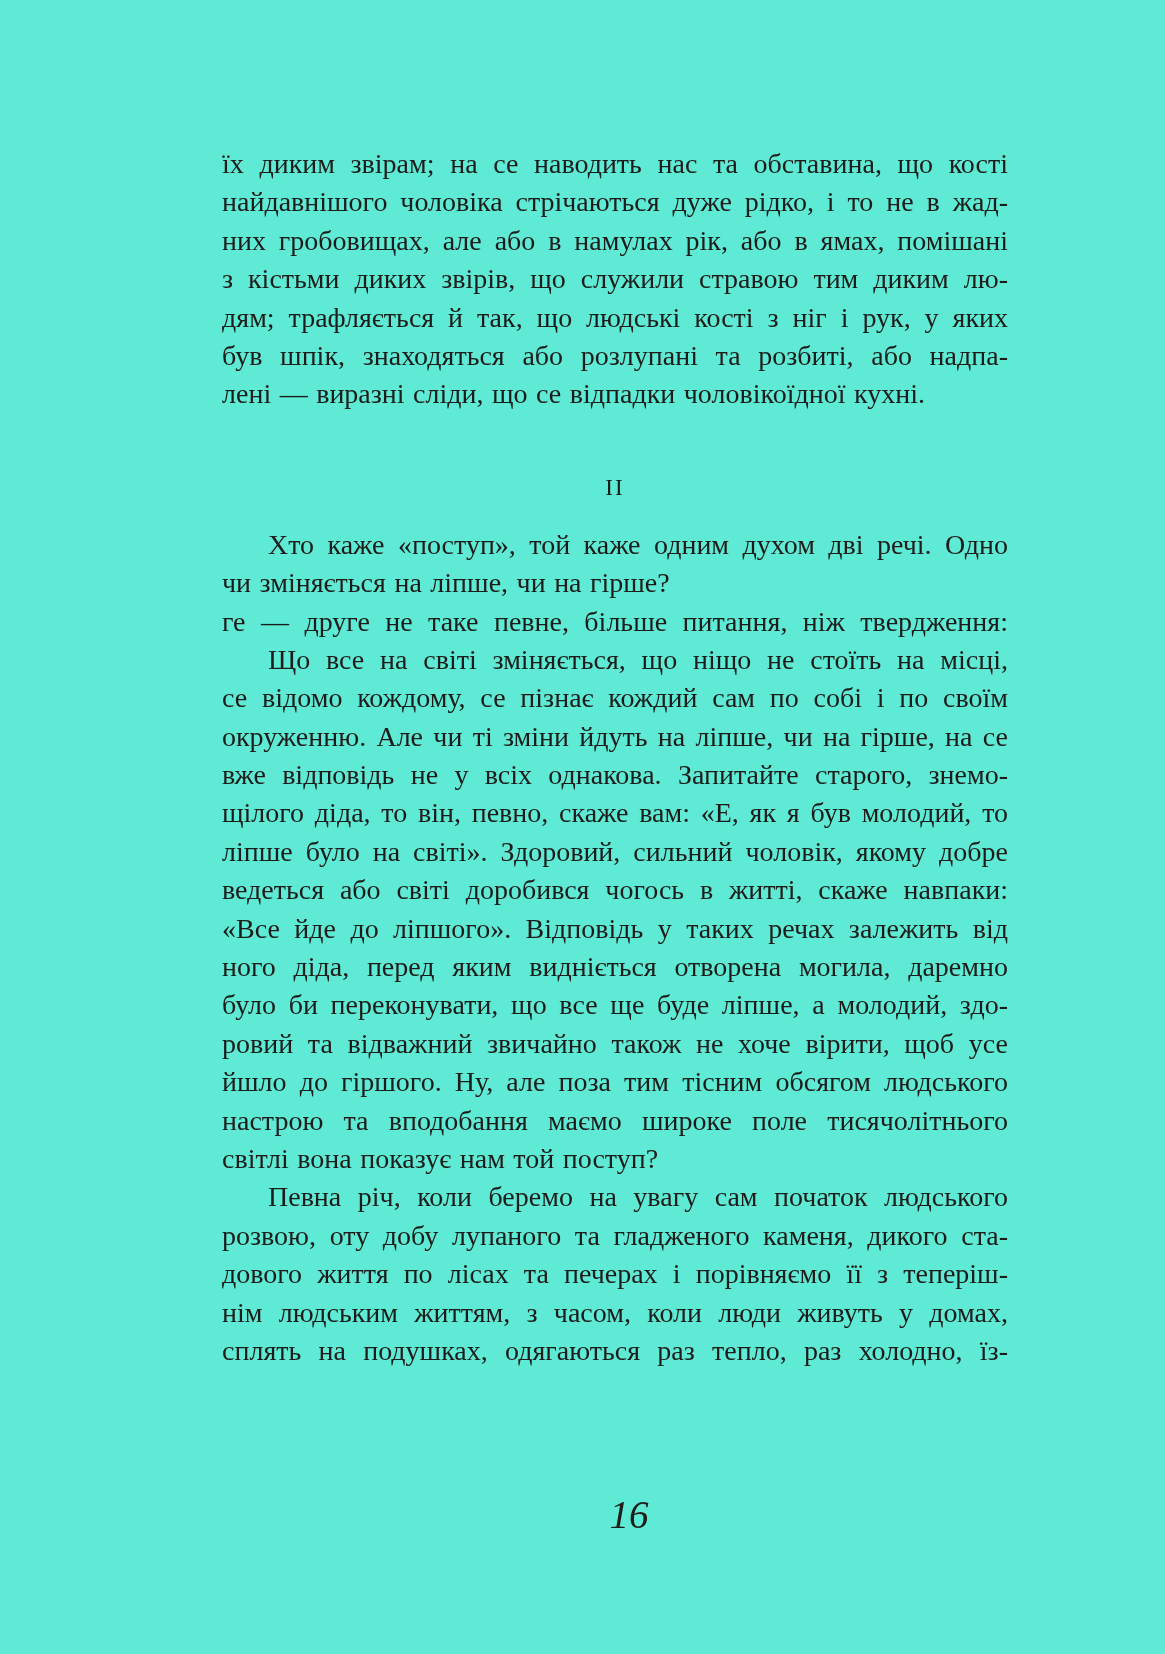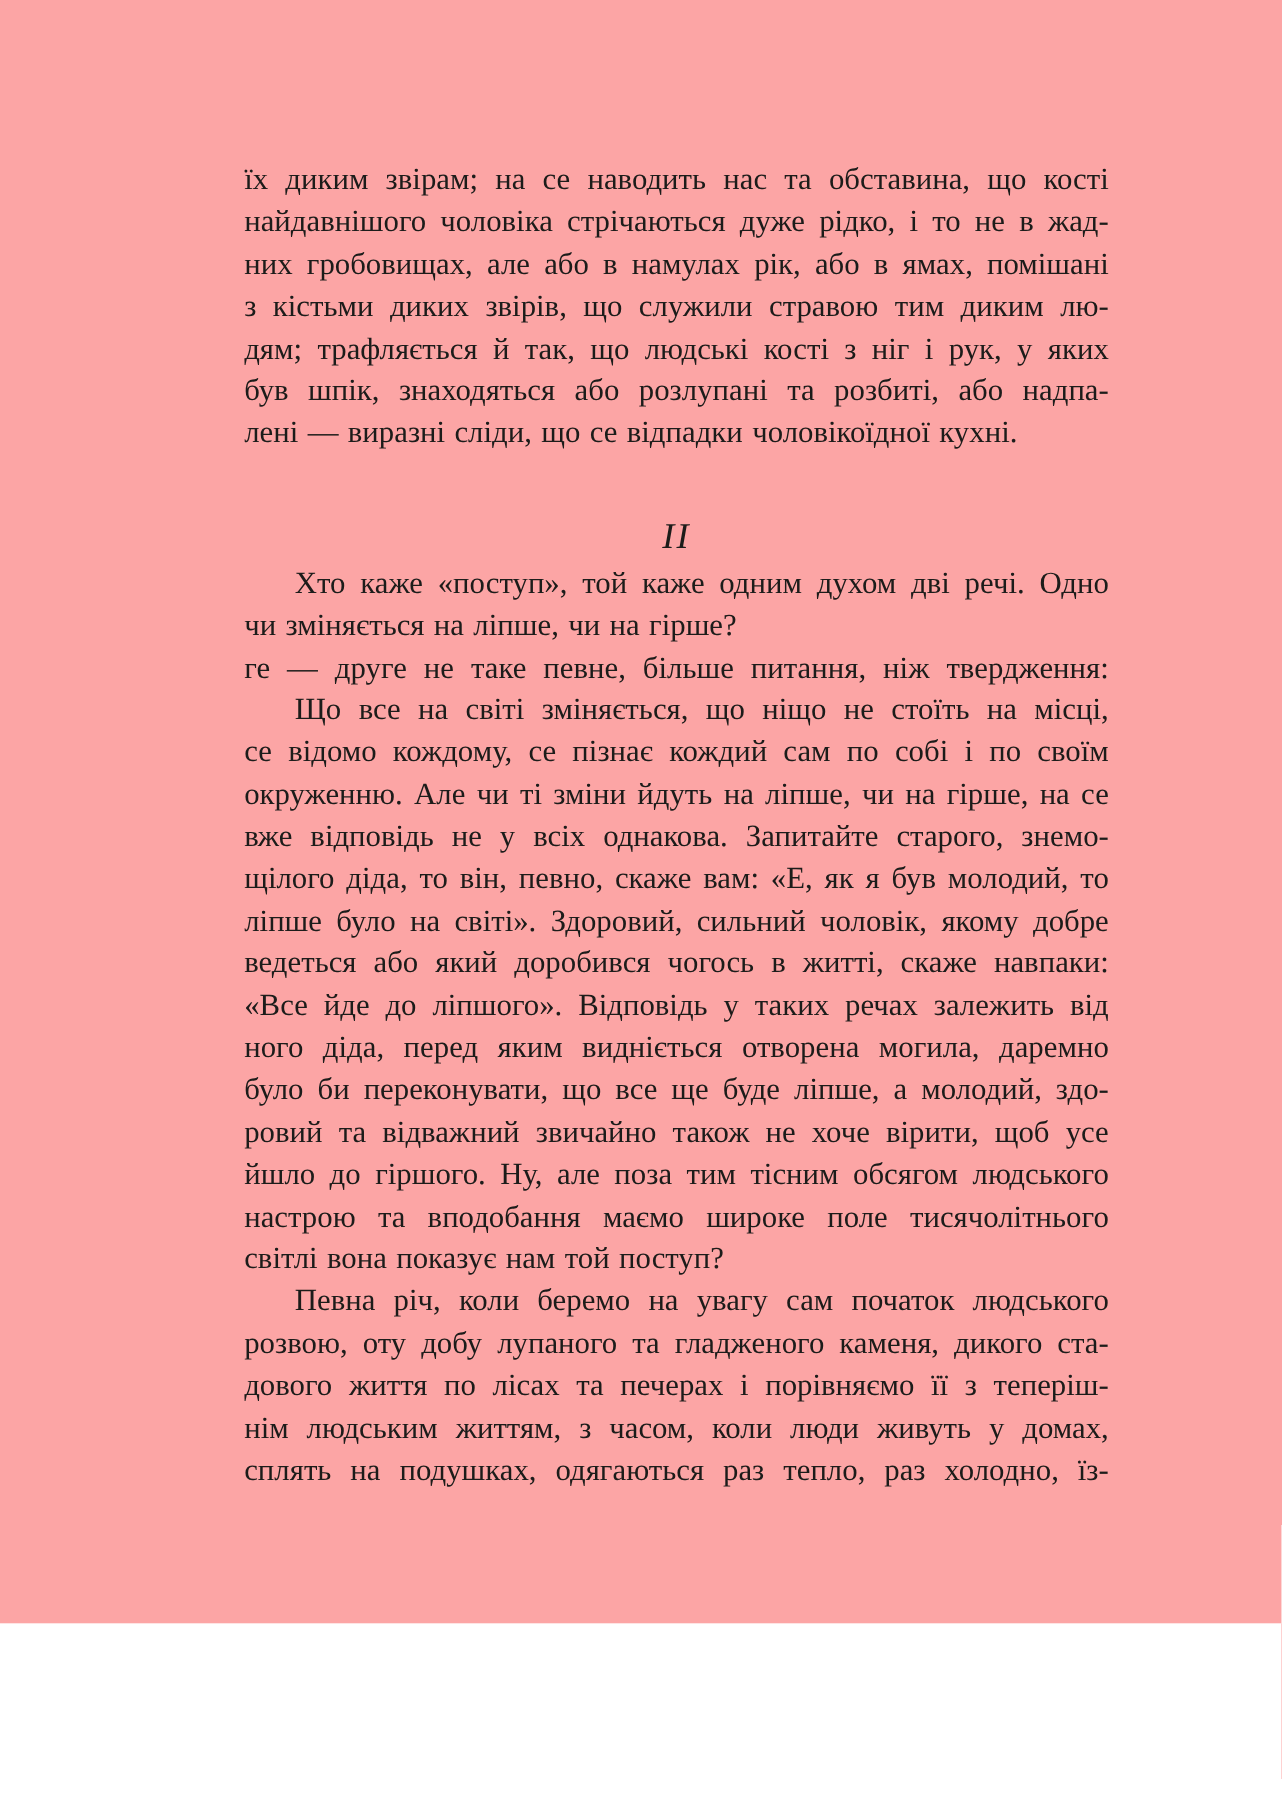--- a/index.html
+++ b/index.html
@@ -3,22 +3,22 @@
 <meta charset="utf-8">
 <style>
   html, body {
     margin: 0;
     padding: 0;
     background: #ffffff;
   }
   .page {
     position: relative;
     width: 1165px;
-    height: 1476px;
-    background: #fca5a5;
+    height: 1654px;
+    background: #5eead4;
     color: #1c1c1a;
     font-family: "Liberation Serif", "DejaVu Serif", serif;
     overflow: hidden;
   }
   .text-block {
     position: absolute;
     left: 222px;
     top: 145px;
     width: 786px;
     font-size: 28px;
@@ -35,27 +35,26 @@
     text-align-last: justify;
   }
   .line.first-indent {
     text-indent: 46px;
   }
   .line.last-free {
     text-align-last: left;
   }
   .section-heading {
     text-align: center;
-    font-size: 33px;
+    font-size: 23px;
     line-height: 40px;
     margin-top: 54px;
-    margin-bottom: 4px;
+    margin-bottom: 18px;
     letter-spacing: 2px;
     font-weight: 500;
-    font-style: italic;
   }
   .page-number {
     position: absolute;
     left: 236px;
     top: 1496px;
     width: 786px;
     text-align: center;
     font-size: 39px;
     line-height: 38px;
     font-style: italic;
@@ -82,21 +81,21 @@
         <div class="line last-free">чи зміняється на ліпше, чи на гірше?</div>
         <div class="line">ге — друге не таке певне, більше питання, ніж твердження:</div>
       </div>
       <div class="paragraph">
         <div class="line first-indent">Що все на світі зміняється, що ніщо не стоїть на місці,</div>
         <div class="line">се відомо кождому, се пізнає кождий сам по собі і по своїм</div>
         <div class="line">окруженню. Але чи ті зміни йдуть на ліпше, чи на гірше, на се</div>
         <div class="line">вже відповідь не у всіх однакова. Запитайте старого, знемо-</div>
         <div class="line">щілого діда, то він, певно, скаже вам: «Е, як я був молодий, то</div>
         <div class="line">ліпше було на світі». Здоровий, сильний чоловік, якому добре</div>
-        <div class="line">ведеться або який доробився чогось в житті, скаже навпаки:</div>
+        <div class="line">ведеться або світі доробився чогось в житті, скаже навпаки:</div>
         <div class="line">«Все йде до ліпшого». Відповідь у таких речах залежить від</div>
         <div class="line">ного діда, перед яким видніється отворена могила, даремно</div>
         <div class="line">було би переконувати, що все ще буде ліпше, а молодий, здо-</div>
         <div class="line">ровий та відважний звичайно також не хоче вірити, щоб усе</div>
         <div class="line">йшло до гіршого. Ну, але поза тим тісним обсягом людського</div>
         <div class="line">настрою та вподобання маємо широке поле тисячолітнього</div>
         <div class="line last-free">світлі вона показує нам той поступ?</div>
       </div>
       <div class="paragraph">
         <div class="line first-indent">Певна річ, коли беремо на увагу сам початок людського</div>

